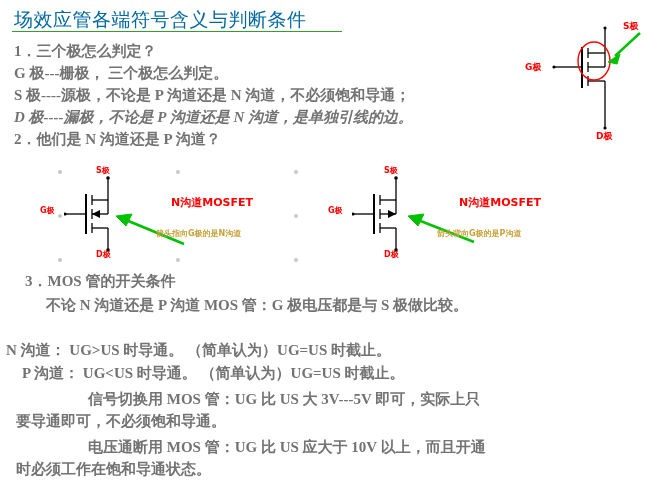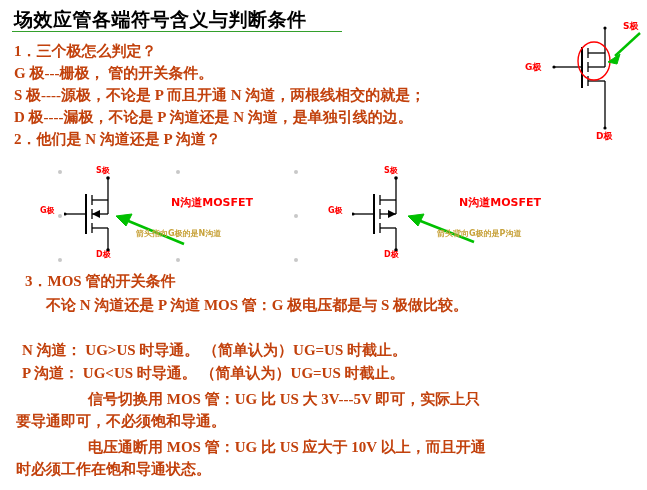--- a/index.html
+++ b/index.html
@@ -16,39 +16,39 @@
     color: #000000;
   }
   .abs { position: absolute; }
 
   
   #title {
     left: 14px;
     top: 7px;
     font-family: "DejaVu Sans", "Liberation Sans", sans-serif;
     font-size: 19px;
-    font-weight: bold;
-    color: #000000;
+    font-weight: normal;
+    color: #0369a1;
     letter-spacing: 0.5px;
     white-space: nowrap;
   }
   #title-rule {
     left: 12px;
     top: 31px;
     width: 330px;
     height: 1px;
     background: #33a02c;
   }
 
   
   .body-line {
     font-family: "Liberation Serif", "DejaVu Serif", serif;
     font-size: 15px;
     font-weight: bold;
-    color: #c2410c;
+    color: #737373;
     white-space: nowrap;
     line-height: 1;
   }
 
   
   .mos { position: absolute; }
   .mos svg { display: block; }
 
   .lbl {
     position: absolute;
@@ -86,23 +86,23 @@
     border-radius: 50%;
   }
 </style>
 </head>
 <body>
 
 <div class="abs" id="title">场效应管各端符号含义与判断条件</div>
 <div class="abs" id="title-rule"></div>
 
 <div class="abs body-line" style="left:14px; top:44px;">1．三个极怎么判定？</div>
-<div class="abs body-line" style="left:14px; top:66px;">G 极---栅极， 管的开关条件。</div>
-<div class="abs body-line" style="left:14px; top:88px;">S 极----源极，不论是 P 而且开通 N 沟道，两根线相交的就是；</div>
-<div class="abs body-line" style="left:14px; top:110px;">D 极----漏极，不论是 P 沟道还是 N 沟道，是单独引线的边。</div>
+<div class="abs body-line" style="left:14px; top:66px;">G 极---栅极， 三个极怎么判定。</div>
+<div class="abs body-line" style="left:14px; top:88px;">S 极----源极，不论是 P 沟道还是 N 沟道，不必须饱和导通；</div>
+<div class="abs body-line" style="left:14px; top:110px;font-style:italic;">D 极----漏极，不论是 P 沟道还是 N 沟道，是单独引线的边。</div>
 
 <div class="abs body-line" style="left:14px; top:132px;">2．他们是 N 沟道还是 P 沟道？</div>
 
 <div class="mos" style="left:520px; top:18px; width:127px; height:130px;">
   <svg width="127" height="130" viewBox="0 0 127 130">
 
     <line x1="62" y1="29" x2="62" y2="70" stroke="#000" stroke-width="2"></line>
 
     <line x1="34" y1="49" x2="62" y2="49" stroke="#000" stroke-width="1.3"></line>
     <circle cx="34" cy="49" r="1.6" fill="#000"></circle>
@@ -172,21 +172,21 @@
     <g stroke="#00c000" fill="#00c000">
       <line x1="120" y1="72" x2="62" y2="48" stroke-width="2.6"></line>
       <polygon points="52,44 68,42 62,54"></polygon>
     </g>
   </svg>
 
   <span class="lbl" style="left:72px; top:1px;">S极</span>
   <span class="lbl" style="left:16px; top:41px;">G极</span>
   <span class="lbl" style="left:72px; top:85px;">D极</span>
   <span class="cap-red" style="left:147px; top:29px;">N沟道MOSFET</span>
-  <span class="cap-tan" style="left:112px; top:62px;text-align:right;">箭头指向G极的是N沟道</span>
+  <span class="cap-tan" style="left:132px; top:62px;text-align:right;">箭头指向G极的是N沟道</span>
 </div>
 
 <div class="abs" style="left:312px; top:166px; width:290px; height:100px;">
 
   <svg style="position:absolute; left:40px; top:6px;" width="180" height="90" viewBox="0 0 180 90">
 
     <line x1="22" y1="22" x2="22" y2="62" stroke="#000" stroke-width="2"></line>
 
     <line x1="0" y1="42" x2="22" y2="42" stroke="#000" stroke-width="1.3"></line>
     <circle cx="1" cy="42" r="1.6" fill="#000"></circle>
@@ -216,18 +216,18 @@
 
   <span class="lbl" style="left:72px; top:1px;">S极</span>
   <span class="lbl" style="left:16px; top:41px;">G极</span>
   <span class="lbl" style="left:72px; top:85px;">D极</span>
   <span class="cap-red" style="left:147px; top:29px;">N沟道MOSFET</span>
   <span class="cap-tan" style="left:125px; top:62px;text-align:right;">箭头背向G极的是P沟道</span>
 </div>
 
 <div class="abs body-line" style="left:25px; top:274px;">3．MOS 管的开关条件</div>
 <div class="abs body-line" style="left:46px; top:298px;">不论 N 沟道还是 P 沟道 MOS 管：G 极电压都是与 S 极做比较。</div>
-<div class="abs body-line" style="left:22px; top:343px;">N 沟道：  UG&gt;US 时导通。 （简单认为）UG=US 时截止。</div>
+<div class="abs body-line" style="left:6px; top:343px;">N 沟道：  UG&gt;US 时导通。 （简单认为）UG=US 时截止。</div>
 <div class="abs body-line" style="left:22px; top:366px;">P 沟道：  UG&lt;US 时导通。 （简单认为）UG=US 时截止。</div>
 <div class="abs body-line" style="left:88px; top:392px;">信号切换用 MOS 管：UG 比 US 大 3V---5V 即可，实际上只</div>
 <div class="abs body-line" style="left:16px; top:414px;">要导通即可，不必须饱和导通。</div>
 <div class="abs body-line" style="left:88px; top:440px;">电压通断用 MOS 管：UG 比 US 应大于 10V 以上，而且开通</div>
 <div class="abs body-line" style="left:16px; top:462px;">时必须工作在饱和导通状态。</div>
 
 </body></html>

